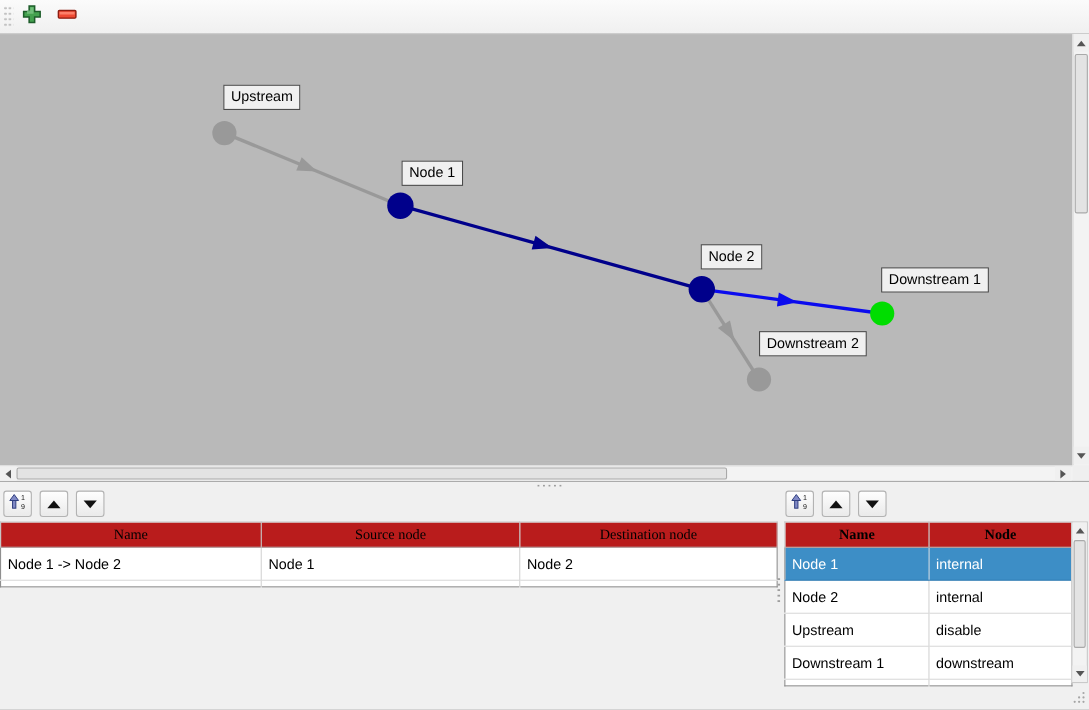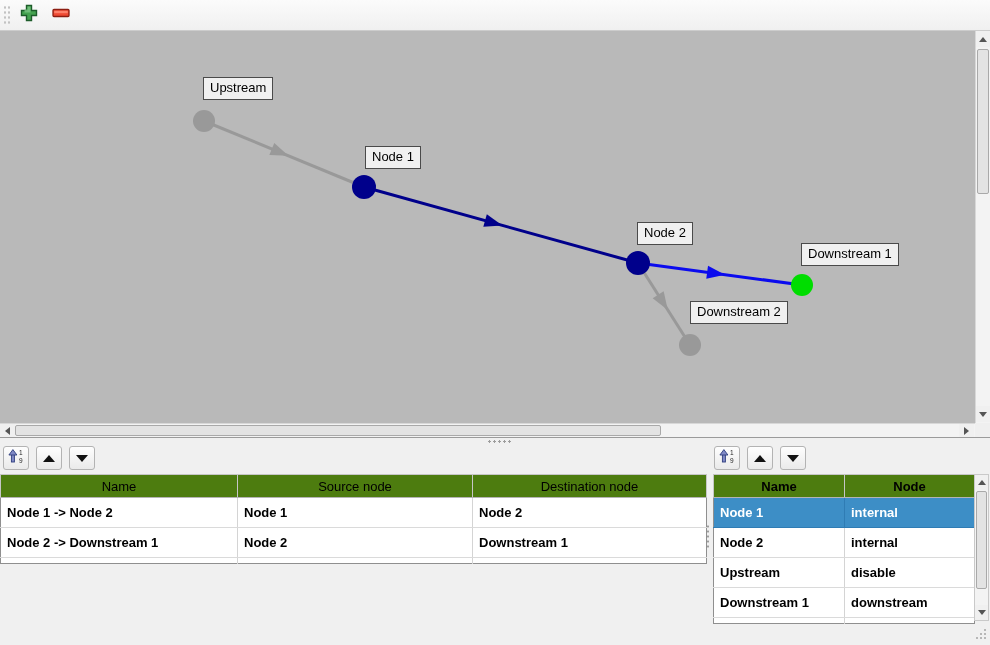--- a/index.html
+++ b/index.html
@@ -55,25 +55,25 @@
   #e-sort{left:3px;} #e-up{left:36px;} #e-down{left:69px;}
   #n-sort{left:714px;} #n-up{left:747px;} #n-down{left:780px;}
   .bt-up{width:0;height:0;border-left:6px solid transparent;border-right:6px solid transparent;border-bottom:7px solid #111;}
   .bt-down{width:0;height:0;border-left:6px solid transparent;border-right:6px solid transparent;border-top:7px solid #111;}
 
   
   table{border-collapse:collapse;table-layout:fixed;background:#fff;
     border:1px solid #8f8f8f;font-size:13px;}
   #edges-table{position:absolute;left:0;top:474px;width:707px;}
   #nodes-table{position:absolute;left:713px;top:474px;width:262px;}
-  th{height:20px;font-weight:normal;background:#4d7c0f;border:1px solid #c6c6c6;
-     border-bottom:1px solid #b4b4b4;font-size:13px;}
+  th{height:20px;font-weight:normal;background:#b91c1c;border:1px solid #c6c6c6;
+     border-bottom:1px solid #b4b4b4;font-size:13px;font-family:Liberation Serif, serif;}
   #nodes-table th{font-weight:bold;}
   td{height:29px;padding:0 0 0 6px;border-right:1px solid #d4d4d4;
-     border-bottom:1px solid #dadada;overflow:hidden;white-space:nowrap;font-weight:bold;}
+     border-bottom:1px solid #dadada;overflow:hidden;white-space:nowrap;}
   td:last-child{border-right:none;}
   tr.partial td{height:5px;padding:0;border-bottom:none;}
 
   
   #nodes-vscroll{position:absolute;left:974px;top:474px;width:15px;height:147px;
     background:#f3f3f3;border:1px solid #c9c9c9;box-sizing:border-box;}
   #nodes-vscroll .sb-btn{width:13px;height:15px;left:0;}
   #nodes-vscroll .sb-thumb{left:1px;width:11px;top:16px;height:98px;}
 
   #resize-grip{position:absolute;left:973px;top:626px;width:15px;height:15px;}
@@ -197,25 +197,20 @@
       <th>Source node</th>
       <th>Destination node</th>
     </tr>
   </thead>
   <tbody id="edges-tbody">
       <tr>
         <td>Node 1 -&gt; Node 2</td>
         <td>Node 1</td>
         <td>Node 2</td>
       </tr>
-      <tr>
-        <td>Node 2 -&gt; Downstream 1</td>
-        <td>Node 2</td>
-        <td>Downstream 1</td>
-      </tr>
       <tr class="partial">
         <td></td>
         <td></td>
         <td></td>
       </tr>
     </tbody>
 </table>
 
 <div id="splitter-v-dots"></div>
 

